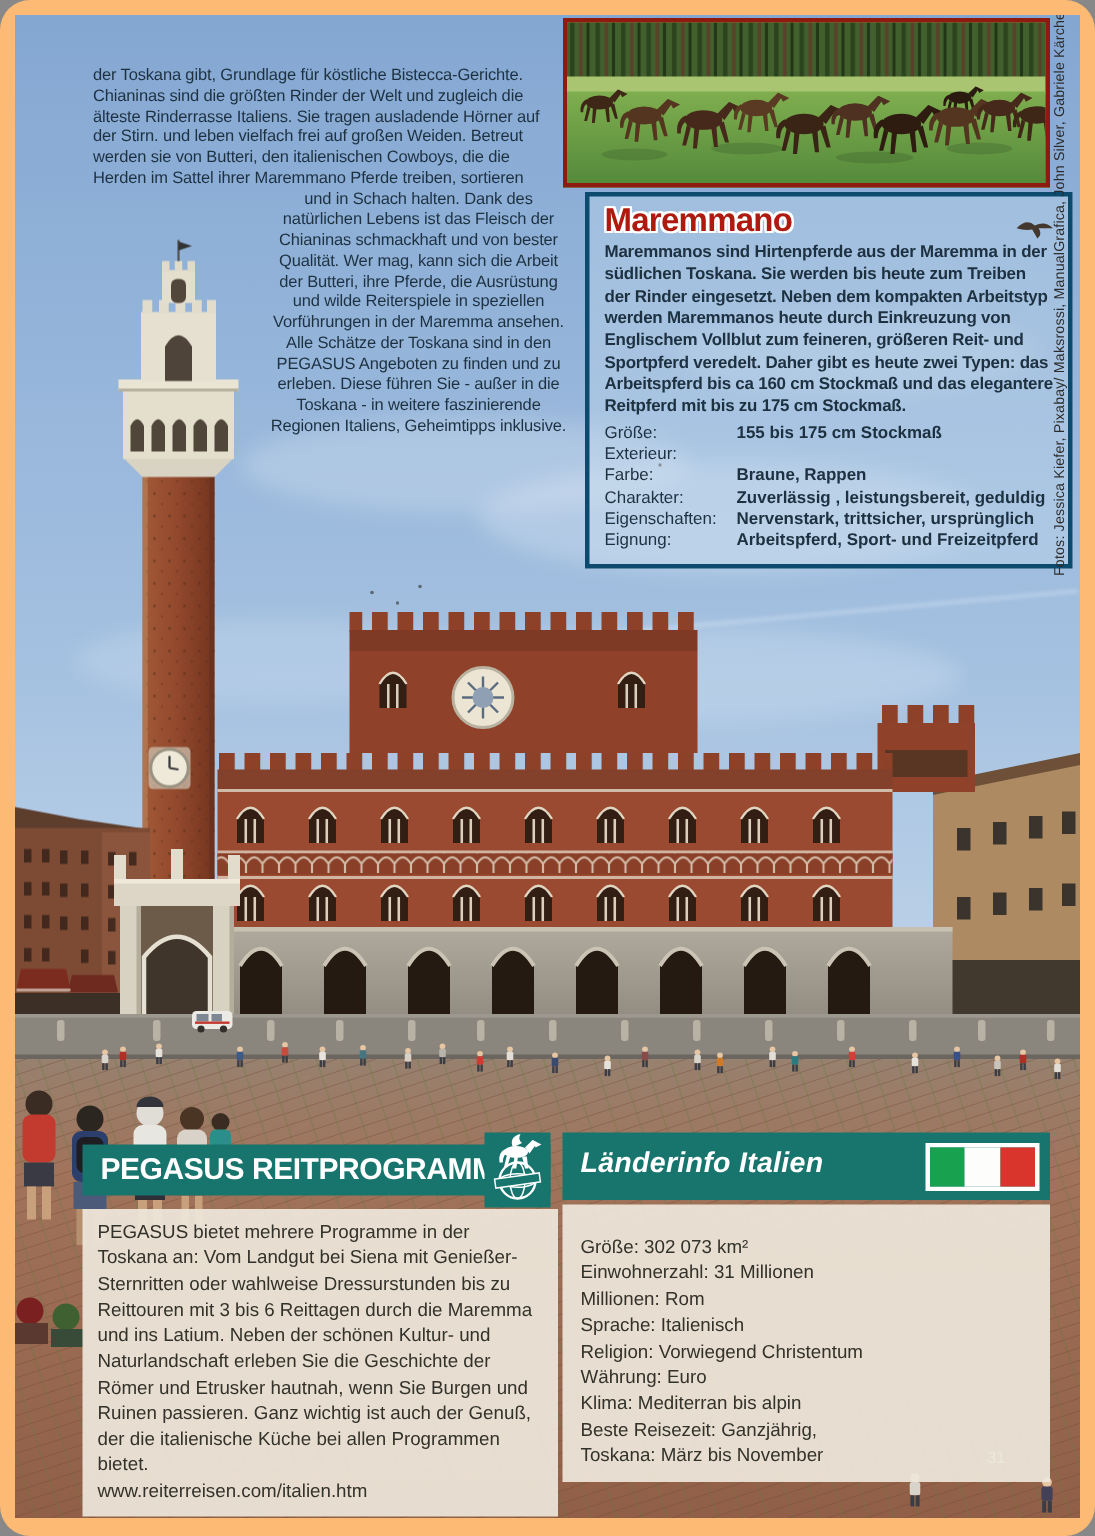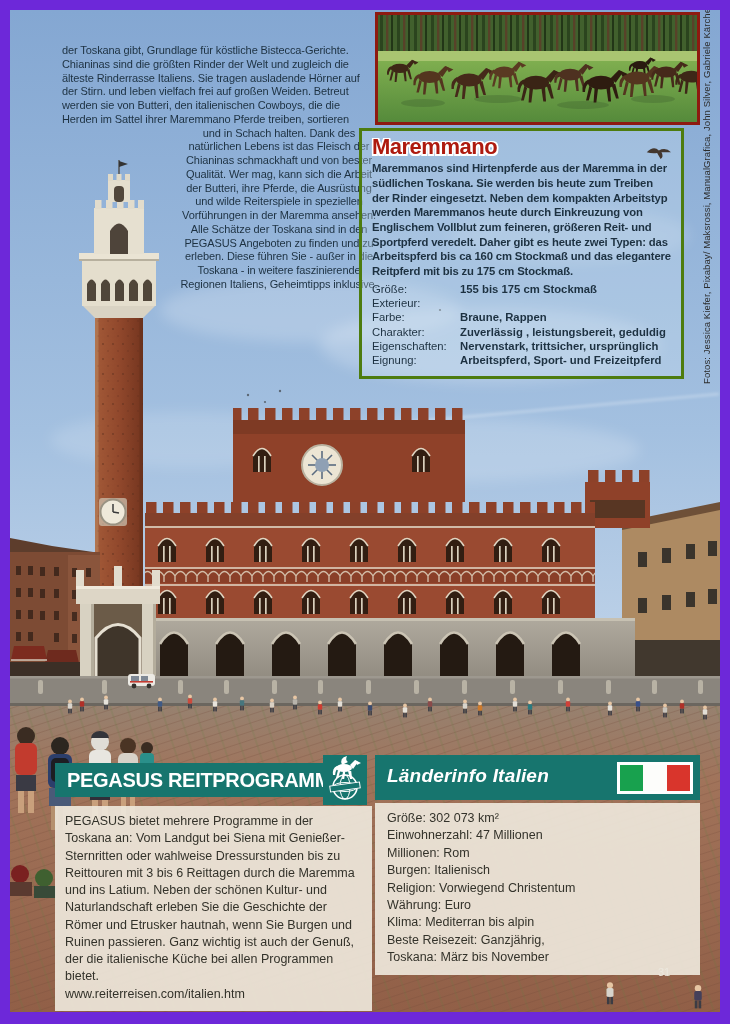--- a/index.html
+++ b/index.html
@@ -1,33 +1,33 @@
 <!DOCTYPE html>
 <html lang="de"><head>
 <meta charset="utf-8">
 <style>
   html,body{margin:0;padding:0;background:#888;}
-  .page{position:relative;width:730px;height:1024px;background:#6d28d9;margin:0 auto;overflow:hidden;
-        font-family:"Liberation Sans","DejaVu Sans",sans-serif;}
+  .page{position:relative;width:730px;height:1024px;background:#fdba74;margin:0 auto;overflow:hidden;
+        font-family:"Liberation Sans","DejaVu Sans",sans-serif;border-radius:20px;}
   .photo{position:absolute;left:10px;top:10px;width:710px;height:1002px;overflow:hidden;background:#9db9d8;}
   .scene{position:absolute;left:0;top:0;}
 
   
   .intro{position:absolute;left:52px;top:34px;width:316px;color:#1d3141;
          font-size:11px;line-height:1.25;letter-spacing:-0.1px;}
   .intro p{margin:0;}
   .intro .wrap{margin-left:118px;text-align:center;}
 
   
   .horses{position:absolute;left:365px;top:2px;width:319px;height:107px;border:3px solid #8e1a10;
           background:#6f9c47;}
   .horses svg{display:block;}
 
   
-  .mbox{position:absolute;left:349px;top:118px;width:325px;box-sizing:border-box;border:3px solid #4d7c0f;
+  .mbox{position:absolute;left:380px;top:118px;width:325px;box-sizing:border-box;border:3px solid #0c4a6e;
         background:rgba(210,227,242,0.30);padding:4px 10px 8px 10px;}
   .m-title{color:#ae1a0f;font-size:22px;font-weight:bold;letter-spacing:-0.5px;line-height:1.1;
            text-shadow:-1.5px -1.5px 0 #fff,1.5px -1.5px 0 #fff,-1.5px 1.5px 0 #fff,1.5px 1.5px 0 #fff,
                        0 -1.5px 0 #fff,0 1.5px 0 #fff,-1.5px 0 0 #fff,1.5px 0 0 #fff;}
   .m-bird{position:absolute;right:10px;top:14px;}
   .m-body{margin:2px 0 3px 0;color:#1d3141;font-size:11.3px;line-height:1.3;letter-spacing:-0.15px;font-weight:bold;}
   .spec-row{display:flex;color:#1d3141;font-size:11.3px;line-height:1.27;}
   .spec-label{width:88px;flex:none;}
   .spec-value{flex:1;font-weight:bold;}
 
@@ -48,21 +48,21 @@
   .p-body p{margin:0;}
   .p-link{color:#33322a;text-decoration:none;display:inline-block;}
 
   
   .ibox{position:absolute;left:365px;top:745px;width:325px;}
   .i-head{position:relative;height:45px;background:#17756e;color:#fff;}
   .i-title{position:absolute;left:12px;top:10px;font-size:19px;font-style:italic;font-weight:bold;
            letter-spacing:0.2px;}
   .i-flag{position:absolute;right:7px;top:7px;width:70px;height:26px;border:3px solid #fff;display:flex;}
   .i-flag span{flex:1;}
-  .i-body{margin-top:3px;background:rgba(238,231,219,0.92);padding:7px 12px 9px 12px;
+  .i-body{margin-top:3px;background:rgba(238,231,219,0.92);padding:20px 12px 9px 12px;
           color:#33322a;font-size:12.5px;line-height:1.39;}
   .i-line{white-space:nowrap;}
 
   .pagenum{position:absolute;left:648px;top:956px;width:32px;text-align:left;
            color:#ece8de;font-size:11px;}
 </style>
 </head>
 <body>
 
 <div class="page">
@@ -569,25 +569,25 @@
         <span class="i-flag">
           <span style="background:#18a14e"></span>
             <span style="background:#fdfdfb"></span>
             <span style="background:#d9352c"></span>
         </span>
       </div>
       <div class="i-body">
 
           <div class="i-line">Größe: 302 073  km²</div>
 
-          <div class="i-line">Einwohnerzahl: 47 Millionen</div>
+          <div class="i-line">Einwohnerzahl: 31 Millionen</div>
 
           <div class="i-line">Millionen: Rom</div>
 
-          <div class="i-line">Burgen: Italienisch</div>
+          <div class="i-line">Sprache: Italienisch</div>
 
           <div class="i-line">Religion: Vorwiegend Christentum</div>
 
           <div class="i-line">Währung: Euro</div>
 
           <div class="i-line">Klima: Mediterran bis alpin</div>
 
           <div class="i-line">Beste Reisezeit: Ganzjährig,</div>
 
           <div class="i-line">Toskana: März bis November</div>

